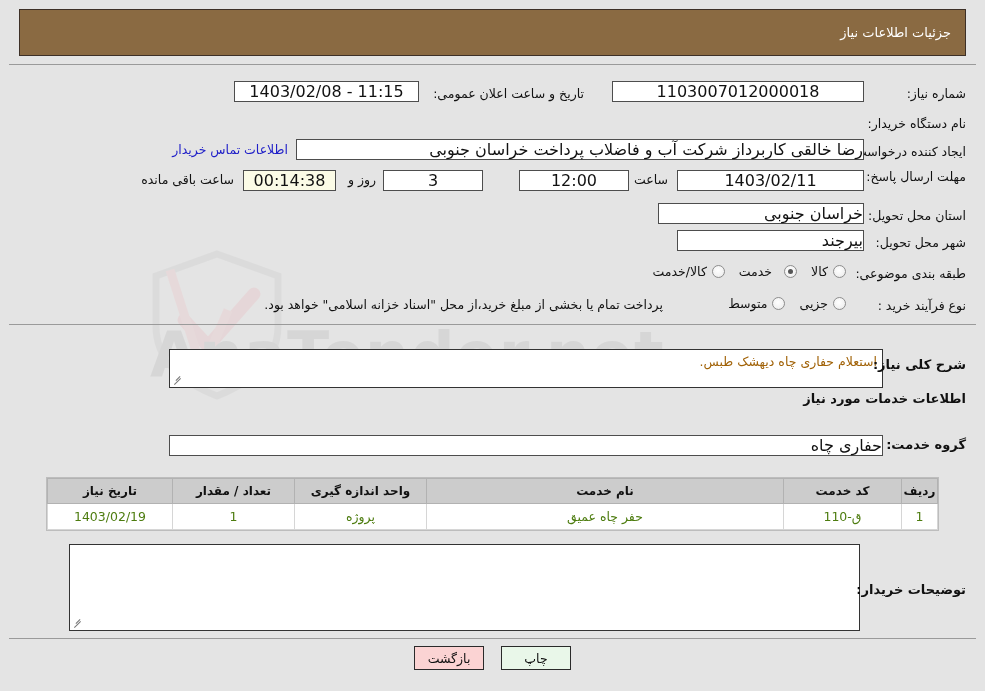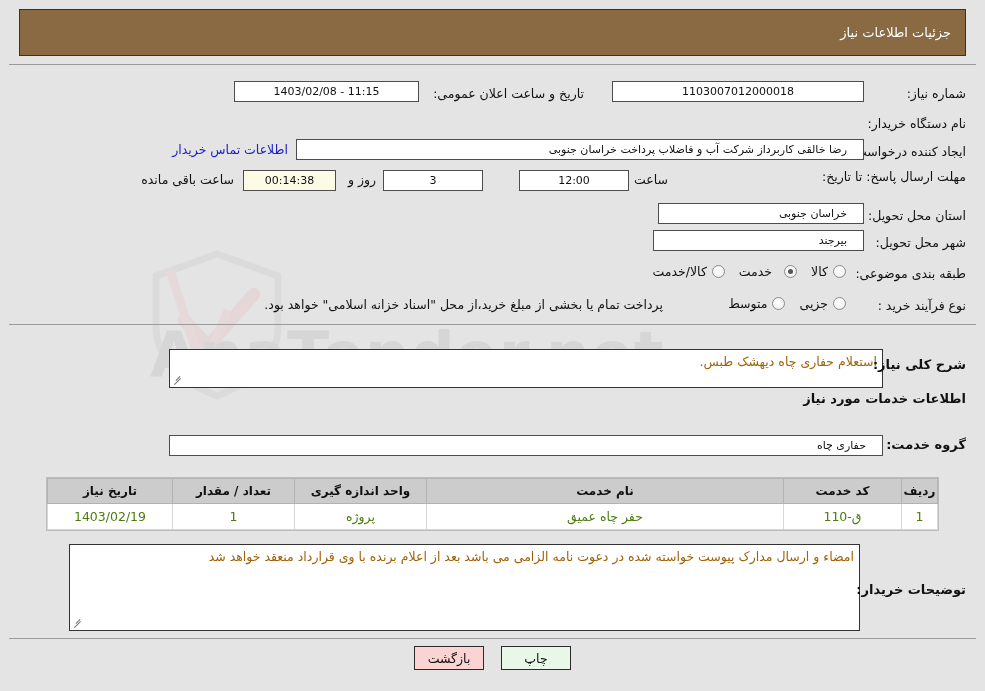--- a/index.html
+++ b/index.html
@@ -80,23 +80,23 @@
     color: #111;
     white-space: nowrap;
     line-height: 1.15;
   }
   .lbl-bold { font-weight: bold; font-size: 13px; }
 
   .fld {
     border: 1px solid #4d4d4d;
     background: #ffffff;
     height: 21px;
-    font-size: 11px;
+    font-size: 16px;
     color: #111;
-    padding: 0 16px;
+    padding: 0 0;
     display: flex;
     align-items: center;
     font-family: "DejaVu Sans", "Liberation Sans", sans-serif;
   }
   .fld.rt  { justify-content: flex-start; }
   .fld.num { direction: ltr; justify-content: center; }
   .fld.timer { background: #fbfbe6; }
 
   .link-blue {
     color: #2020c8;
@@ -257,36 +257,37 @@
 
     <div class="row" style="right:10px; top:76px;">
       <span class="lbl">ایجاد کننده درخواست:</span>
     </div>
     <div class="fld rt" style="position:absolute; right:112px; top:74px; width:568px;">رضا خالقی کاربرداز شرکت آب و فاضلاب پرداخت خراسان جنوبی</div>
     <a class="link-blue" style="position:absolute; right:688px; top:77px;">اطلاعات تماس خریدار</a>
 
     <div class="row" style="right:10px; top:104px; height:34px; align-items:flex-start;">
       <span class="lbl" style="display:block; line-height:1.35;">مهلت ارسال پاسخ: تا تاریخ:</span>
     </div>
+    <div class="fld num" style="position:absolute; right:112px; top:105px; width:187px;">1403/02/11</div>
     <span class="lbl" style="position:absolute; right:308px; top:108px;">ساعت</span>
     <div class="fld num" style="position:absolute; right:347px; top:105px; width:110px;">12:00</div>
     <div class="fld num" style="position:absolute; right:493px; top:105px; width:100px;">3</div>
     <span class="lbl" style="position:absolute; right:600px; top:108px;">روز و</span>
     <div class="fld num timer" style="position:absolute; right:640px; top:105px; width:93px;">00:14:38</div>
     <span class="lbl" style="position:absolute; right:742px; top:108px;">ساعت باقی مانده</span>
 
     <div class="row" style="right:10px; top:140px;">
       <span class="lbl">استان محل تحویل:</span>
     </div>
     <div class="fld rt" style="position:absolute; right:112px; top:138px; width:206px;">خراسان جنوبی</div>
 
     <div class="row" style="right:10px; top:167px;">
       <span class="lbl">شهر محل تحویل:</span>
     </div>
-    <div class="fld rt" style="position:absolute; right:112px; top:165px; width:211px;">بیرجند</div>
+    <div class="fld rt" style="position:absolute; right:112px; top:165px; width:187px;">بیرجند</div>
 
     <div class="row" style="right:10px; top:198px;">
       <span class="lbl">طبقه بندی موضوعی:</span>
     </div>
     <div style="position:absolute; right:130px; top:199px; display:flex; align-items:center;">
       <span class="radio"></span>
       <span class="radio-lab" style="margin-right:5px;">کالا</span>
       <span class="radio on"></span>
       <span class="radio-lab" style="margin-right:12px;">خدمت</span>
       <span class="radio"></span>
@@ -336,21 +337,20 @@
           <td>پروژه</td>
           <td class="ltr">1</td>
           <td class="ltr">1403/02/19</td>
         </tr>
       </tbody>
     </table>
   </div>
 
   <span class="lbl lbl-bold" style="position:absolute; right:19px; top:583px; z-index:2;">توضیحات خریدار:</span>
   <div class="ta" style="right:125px; top:544px; width:791px; height:87px;">
-    <span>امضاء و ارسال مدارک پیوست خواسته شده در دعوت نامه الزامی می باشد بعد از اعلام برنده با وی قرارداد منعقد خواهد شد</span>
     <span class="grip"></span>
   </div>
 
   <div class="divider" style="top:638px;"></div>
 
   <div class="btnbar">
     <div class="btn btn-print">چاپ</div>
     <div class="btn btn-back">بازگشت</div>
   </div>
 

